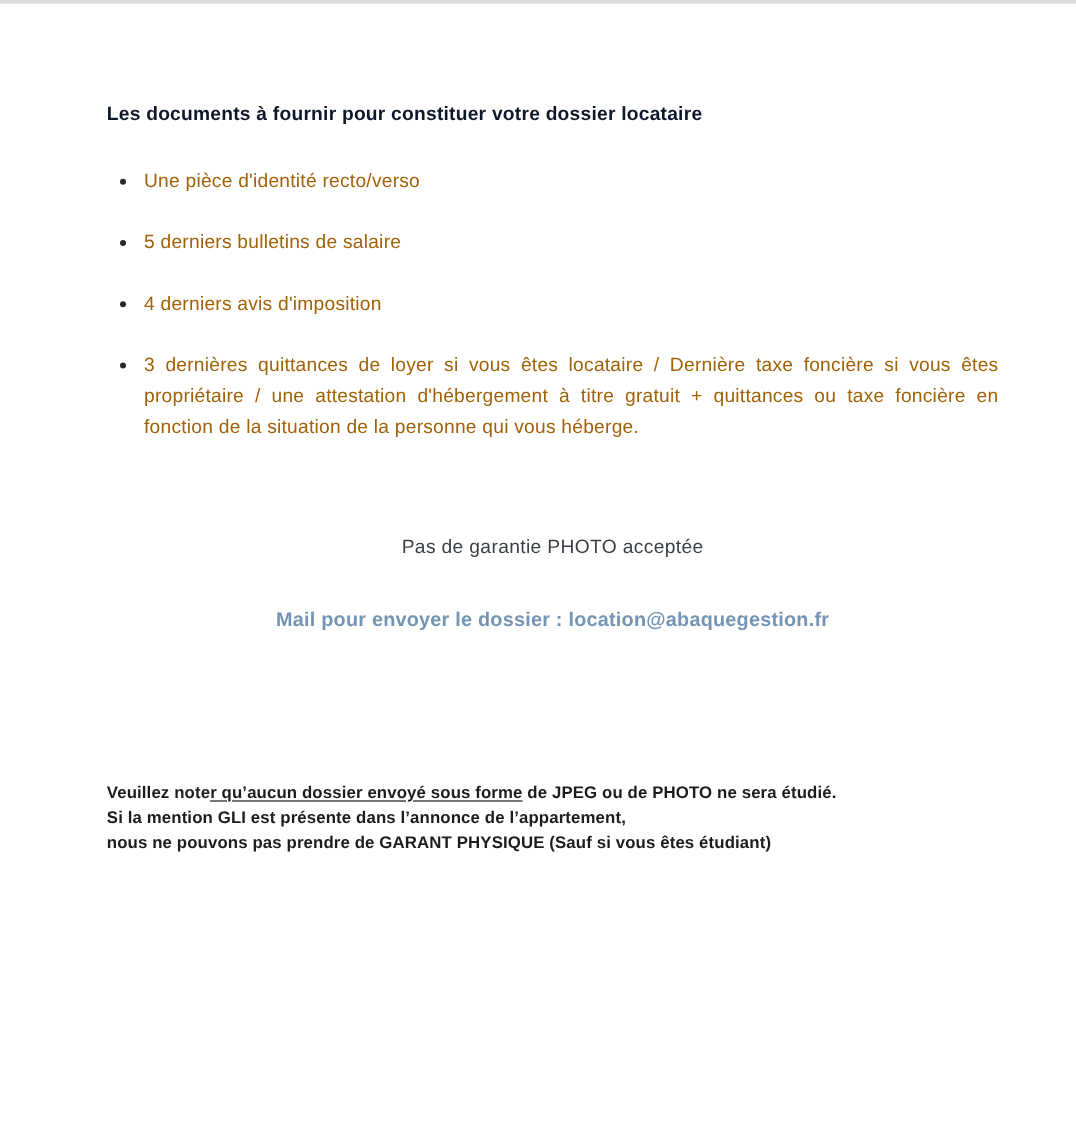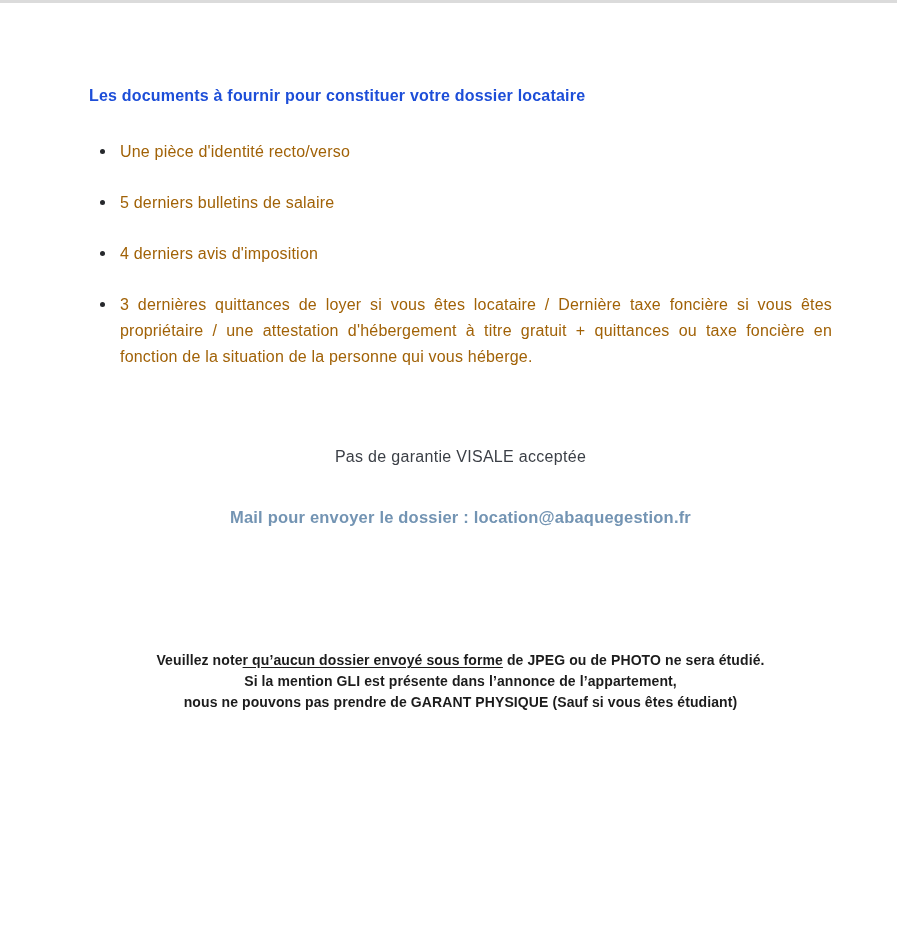--- a/index.html
+++ b/index.html
@@ -16,21 +16,21 @@
     height: 3px;
     background: #dbdbdb;
   }
   .content {
     padding: 0 65px 0 89px;
   }
   .doc-title {
     margin: 82px 0 0 0;
     font-size: 16px;
     font-weight: bold;
-    color: #1d4ed8;
+    color: #0f172a;
     letter-spacing: 0.2px;
     line-height: 22px;
   }
   .doc-list {
     list-style: none;
     margin: 32px 0 0 0;
     padding: 0;
   }
   .doc-list li {
     position: relative;
@@ -79,21 +79,21 @@
     margin: 34px 0 0 0;
     text-align: center;
     font-size: 16.5px;
     font-weight: bold;
     color: #7394b3;
     letter-spacing: 0.2px;
     line-height: 26px;
   }
   .footer-note {
     margin: 120px 0 0 0;
-    text-align: center;
+    text-align: left;
     font-size: 14px;
     font-weight: bold;
     color: #1c1c1c;
     line-height: 21px;
     letter-spacing: 0.1px;
   }
   .underlined {
     text-decoration: underline;
     text-underline-offset: 2px;
   }
@@ -120,21 +120,21 @@
       <span class="bullet-dot"></span>
       <span>4 derniers avis d'imposition</span>
     </li>
     <li>
       <span class="bullet-dot"></span>
       <span>3 dernières quittances de loyer si vous êtes locataire / Dernière taxe foncière si vous êtes propriétaire / une attestation d'hébergement à titre gratuit + quittances ou taxe foncière en fonction de la situation de la personne qui vous héberge.</span>
     </li>
   </ul>
 
 
-  <p class="visale-note">Pas de garantie VISALE acceptée</p>
+  <p class="visale-note">Pas de garantie PHOTO acceptée</p>
 
   <p class="mail-line">Mail pour envoyer le dossier : location@abaquegestion.fr</p>
 
   <div class="footer-note">
     <div><span>Veuillez note</span><span class="underlined">r qu’aucun dossier envoyé sous forme</span><span> de JPEG ou de PHOTO ne sera étudié.</span></div>
     <div>Si la mention GLI est présente dans l’annonce de l’appartement,</div>
     <div>nous ne pouvons pas prendre de GARANT PHYSIQUE (Sauf si vous êtes étudiant)</div>
   </div>
 
 </div>

